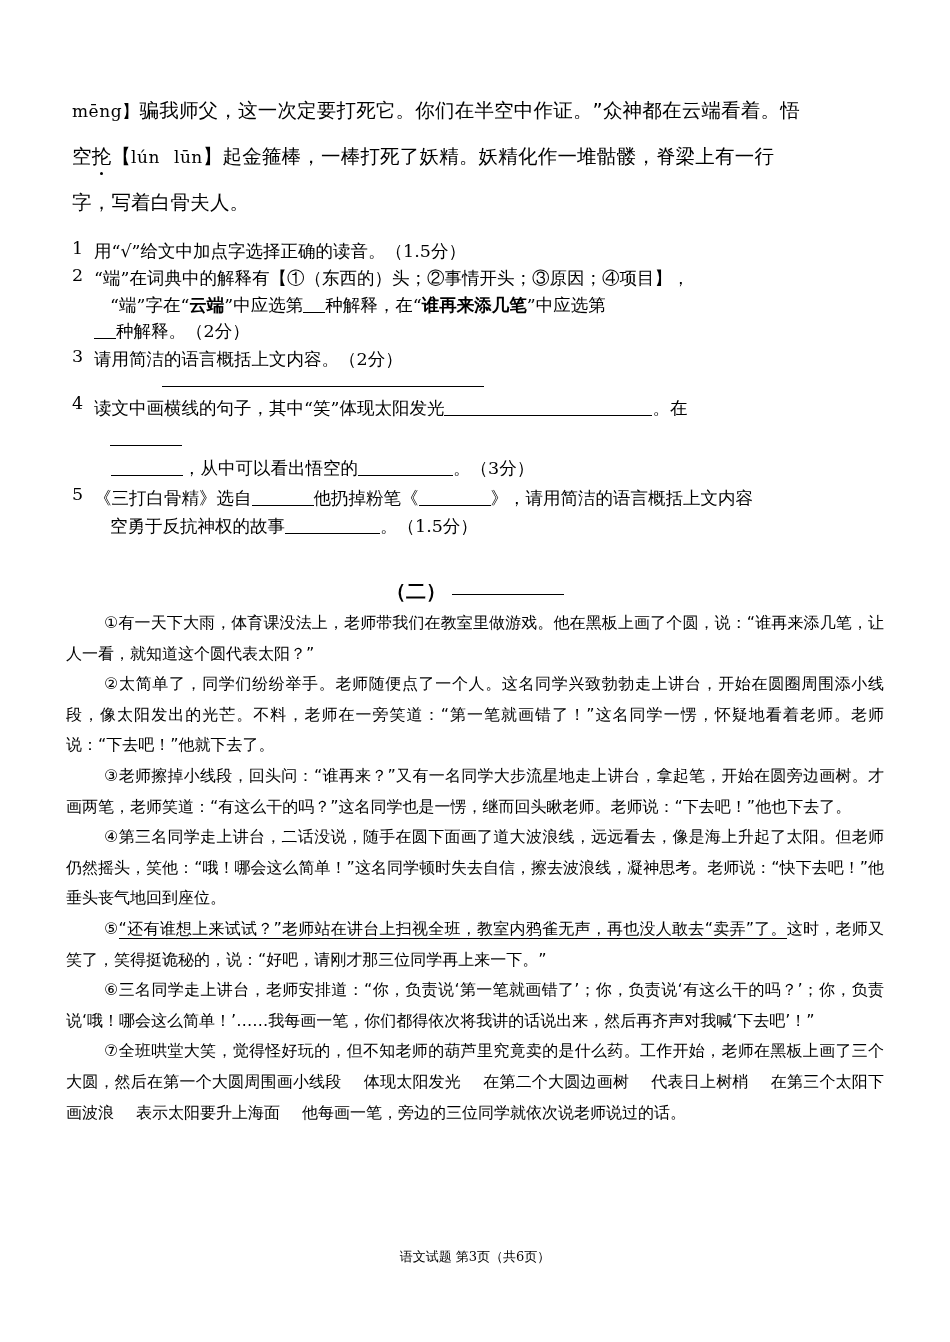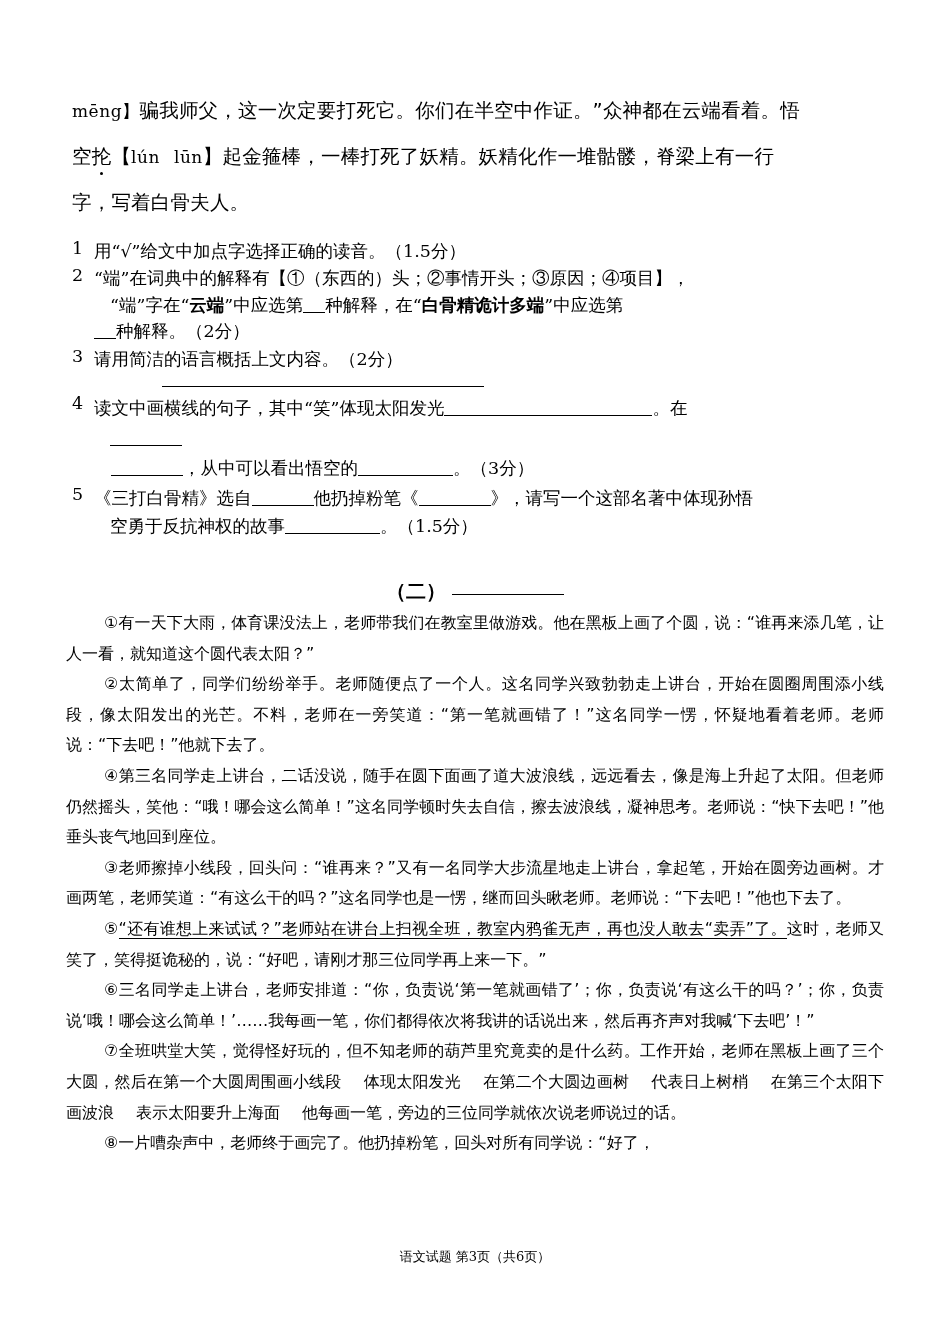--- a/index.html
+++ b/index.html
@@ -166,21 +166,21 @@
 
     <div class="q q1">
       <div class="qnum">1</div>
       <div class="qbody">用“√”给文中加点字选择正确的读音。（1.5分）</div>
     </div>
 
     <div class="q q2">
       <div class="qnum">2</div>
       <div class="qbody">
         <span>“端”在词典中的解释有【①（东西的）头；②事情开头；③原因；④项目】，</span><br>
-        <span class="indent1"></span><span>“端”字在“<span class="bold">云端</span>”中应选第</span><span class="ul-short"></span><span>种解释，在“<span class="bold">白骨精诡计多端</span>”中应选第</span><br>
+        <span class="indent1"></span><span>“端”字在“<span class="bold">云端</span>”中应选第</span><span class="ul-short"></span><span>种解释，在“<span class="bold">谁再来添几笔</span>”中应选第</span><br>
         <span class="ul-short"></span><span>种解释。（2分）</span>
       </div>
     </div>
 
     <div class="q q3">
       <div class="qnum">3</div>
       <div class="qbody">请用简洁的语言概括上文内容。（2分）</div>
     </div>
 
     <div class="ans-rule"></div>
@@ -190,48 +190,47 @@
       <div class="qbody">
         <span>读文中画横线的句子，其中“笑”体现太阳发光</span><span class="ul-w200"></span><span>。在</span><br>
         <span class="indent1"></span><span class="ul-w70"></span><br>
         <span class="gap-s"></span><span class="ul-w70"></span><span>，从中可以看出悟空的</span><span class="ul-w90"></span><span>。（3分）</span>
       </div>
     </div>
 
     <div class="q q5">
       <div class="qnum">5</div>
       <div class="qbody">
-        <span>《三打白骨精》选自</span><span class="ul-w60"></span><span>他扔掉粉笔《</span><span class="ul-w70"></span><span>》，请写一个这部名著中体现孙悟</span><br>
+        <span>《三打白骨精》选自</span><span class="ul-w60"></span><span>他扔掉粉笔《</span><span class="ul-w70"></span><span>》，请用简洁的语言概括上文内容</span><br>
         <span class="indent1"></span><span>空勇于反抗神权的故事</span><span class="ul-w90"></span><span>。（1.5分）</span>
       </div>
     </div>
 
   </div>
 
   <div class="sec-head">
     <span>（二）</span><span class="blank"></span>
   </div>
 
   <div class="passage2">
 
     <p><span>①</span><span>有一天下大雨，体育课没法上，老师带我们在教室里做游戏。他在黑板上画了个圆，说：“谁再来添几笔，让人一看，就知道这个圆代表太阳？”</span></p>
 
     <p><span>②</span><span>太简单了，同学们纷纷举手。老师随便点了一个人。这名同学兴致勃勃走上讲台，开始在圆圈周围添小线段，像太阳发出的光芒。不料，老师在一旁笑道：“第一笔就画错了！”这名同学一愣，怀疑地看着老师。老师说：“下去吧！”他就下去了。</span></p>
 
+    <p><span>③</span><span>老师擦掉小线段，回头问：“谁再来？”又有一名同学大步流星地走上讲台，拿起笔，开始在圆旁边画树。才画两笔，老师笑道：“有这么干的吗？”这名同学也是一愣，继而回头瞅老师。老师说：“下去吧！”他也下去了。</span></p>
+
     <p><span>④</span><span>第三名同学走上讲台，二话没说，随手在圆下面画了道大波浪线，远远看去，像是海上升起了太阳。但老师仍然摇头，笑他：“哦！哪会这么简单！”这名同学顿时失去自信，擦去波浪线，凝神思考。老师说：“快下去吧！”他垂头丧气地回到座位。</span></p>
 
-    <p><span>③</span><span>老师擦掉小线段，回头问：“谁再来？”又有一名同学大步流星地走上讲台，拿起笔，开始在圆旁边画树。才画两笔，老师笑道：“有这么干的吗？”这名同学也是一愣，继而回头瞅老师。老师说：“下去吧！”他也下去了。</span></p>
-
     <p class="p5"><span>⑤</span><span class="u-seg">“还有谁想上来试试？”老师站在讲台上扫视全班，教室内鸦雀无声，再也没人敢去“卖弄”了。</span><span>这时，老师又笑了，笑得挺诡秘的，说：“好吧，请刚才那三位同学再上来一下。”</span></p>
 
     <p><span>⑥</span><span>三名同学走上讲台，老师安排道：“你，负责说‘第一笔就画错了’；你，负责说‘有这么干的吗？’；你，负责说‘哦！哪会这么简单！’……我每画一笔，你们都得依次将我讲的话说出来，然后再齐声对我喊‘下去吧’！”</span></p>
 
     <p><span>⑦</span><span>全班哄堂大笑，觉得怪好玩的，但不知老师的葫芦里究竟卖的是什么药。工作开始，老师在黑板上画了三个大圆，然后在第一个大圆周围画小线段</span><span class="gap-m"></span><span>体现太阳发光</span><span class="gap-m"></span><span>在第二个大圆边画树</span><span class="gap-m"></span><span>代表日上树梢</span><span class="gap-m"></span><span>在第三个太阳下画波浪</span><span class="gap-m"></span><span>表示太阳要升上海面</span><span class="gap-m"></span><span>他每画一笔，旁边的三位同学就依次说老师说过的话。</span></p>
 
-    <p><span>⑧</span><span>一片嘈杂声中，老师终于画完了。他扔掉粉笔，回头对所有同学说：“好了，</span></p>
 
   </div>
 
   <div class="footer">
     <span>语文试题 第3页（共6页）</span>
   </div>
 
 </div>
 
 </body></html>

